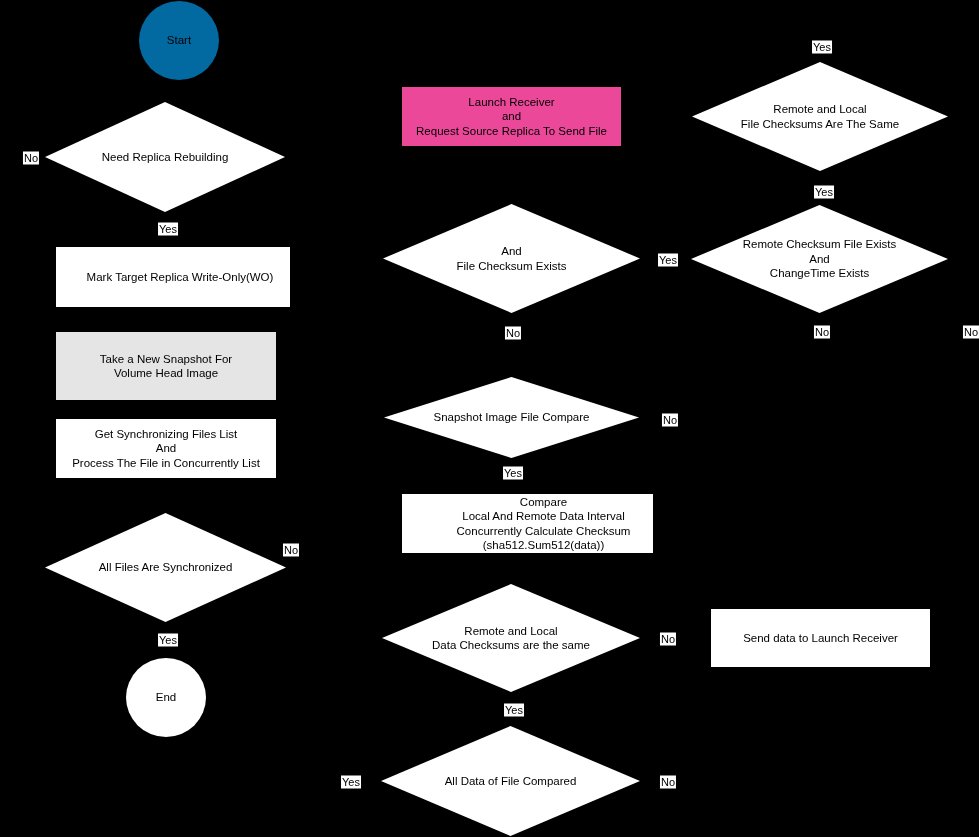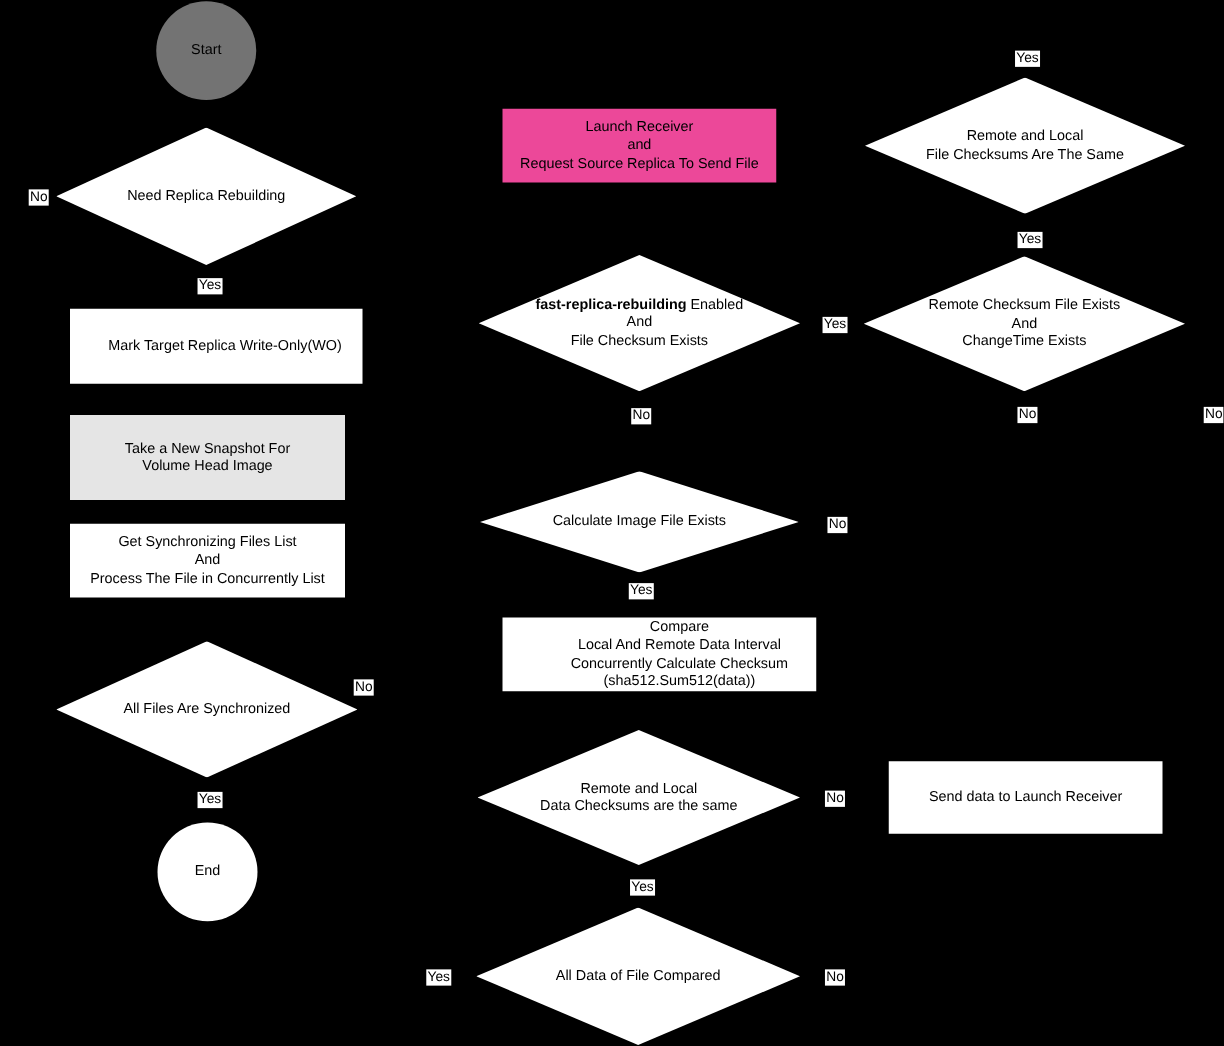--- a/index.html
+++ b/index.html
@@ -39,21 +39,21 @@
     line-height: 13px;
     padding: 0 1px;
     white-space: nowrap;
   }
   .bold { font-weight: bold; }
 </style>
 </head>
 <body>
 
 <div class="canvas" id="flowchart-canvas" style="background: rgb(0, 0, 0);">
-    <div class="node circle" style="left: 125px; top: 1px; width: 80px; height: 79px; background: #737373; color: rgb(0, 0, 0);">
+    <div class="node circle" style="left: 139px; top: 1px; width: 80px; height: 79px; background: #0369a1; color: rgb(0, 0, 0);">
       <div class="node-text">
         <div class="line">Start</div>
       </div>
     </div>
     <div class="node diamond" style="left: 45px; top: 102px; width: 240px; height: 110px; background: rgb(255, 255, 255); color: rgb(0, 0, 0);">
       <div class="node-text">
         <div class="line">Need Replica Rebuilding</div>
       </div>
     </div>
     <div class="node rect" style="left: 56px; top: 247px; width: 220px; height: 60px; background: rgb(255, 255, 255); color: rgb(0, 0, 0); padding-left: 14px;">
@@ -86,28 +86,27 @@
     </div>
     <div class="node rect" style="left: 402px; top: 87px; width: 219px; height: 59px; background: #ec4899; color: rgb(0, 0, 0);">
       <div class="node-text">
         <div class="line">Launch Receiver</div>
         <div class="line">and</div>
         <div class="line">Request Source Replica To Send File</div>
       </div>
     </div>
     <div class="node diamond" style="left: 383px; top: 204px; width: 257px; height: 109px; background: rgb(255, 255, 255); color: rgb(0, 0, 0);">
       <div class="node-text">
-        <div class="line"><span class="bold">fast-replica-rebuilding</span><span> Enabled</span></div>
         <div class="line">And</div>
         <div class="line">File Checksum Exists</div>
       </div>
     </div>
     <div class="node diamond" style="left: 384px; top: 377px; width: 255px; height: 81px; background: rgb(255, 255, 255); color: rgb(0, 0, 0);">
       <div class="node-text">
-        <div class="line">Calculate Image File Exists</div>
+        <div class="line">Snapshot Image File Compare</div>
       </div>
     </div>
     <div class="node rect" style="left: 402px; top: 494px; width: 219px; height: 59px; background: rgb(255, 255, 255); color: rgb(0, 0, 0); padding-left: 32px;">
       <div class="node-text">
         <div class="line">Compare</div>
         <div class="line">Local And Remote Data Interval</div>
         <div class="line">Concurrently Calculate Checksum</div>
         <div class="line">(sha512.Sum512(data))</div>
       </div>
     </div>

